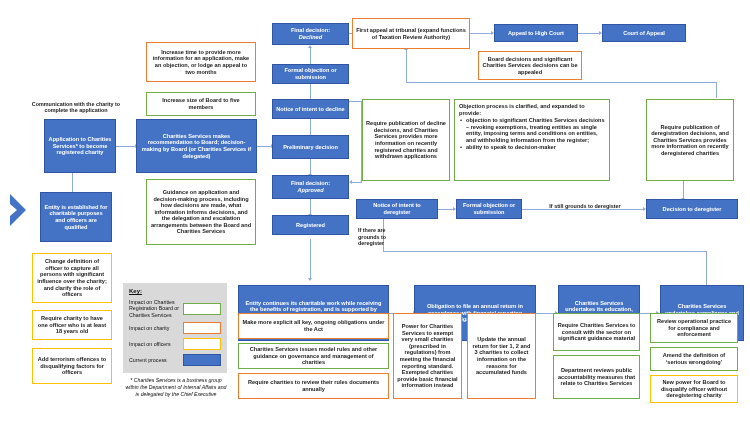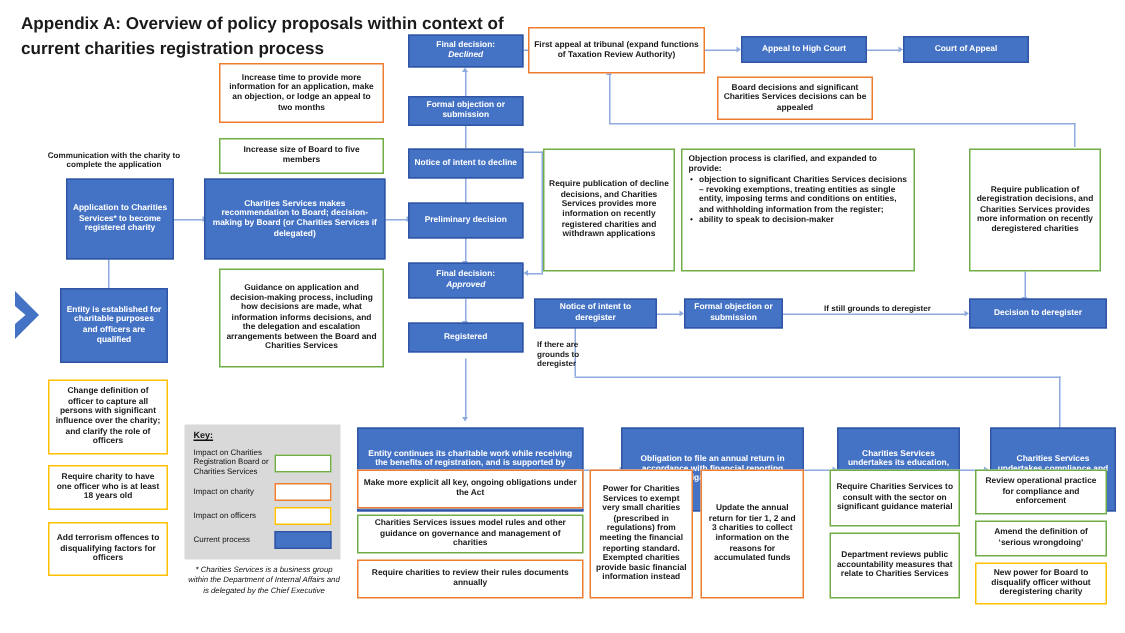--- a/index.html
+++ b/index.html
@@ -72,21 +72,20 @@
   .arr.u{border-bottom:3.4px solid #8FAADC;border-left:2.4px solid transparent;border-right:2.4px solid transparent;}
 
   
   .chevron{position:absolute;left:8px;top:192px;width:26px;height:36px;}
 </style>
 </head>
 <body>
 
 <div id="canvas">
 
-  <div class="title">Appendix A: Overview of policy proposals within context of current charities registration process</div>
 
   <div class="ln lnv" style="left:72px;top:172px;height:20px;"></div>
   <div class="arr u" style="left:69.5px;top:169px;"></div>
 
   <div class="ln lnh" style="left:116px;top:146px;width:20px;"></div>
   <div class="arr r" style="left:135px;top:143.5px;"></div>
 
   <div class="ln lnh" style="left:257px;top:146px;width:15px;"></div>
   <div class="arr r" style="left:271px;top:143.5px;"></div>
 

